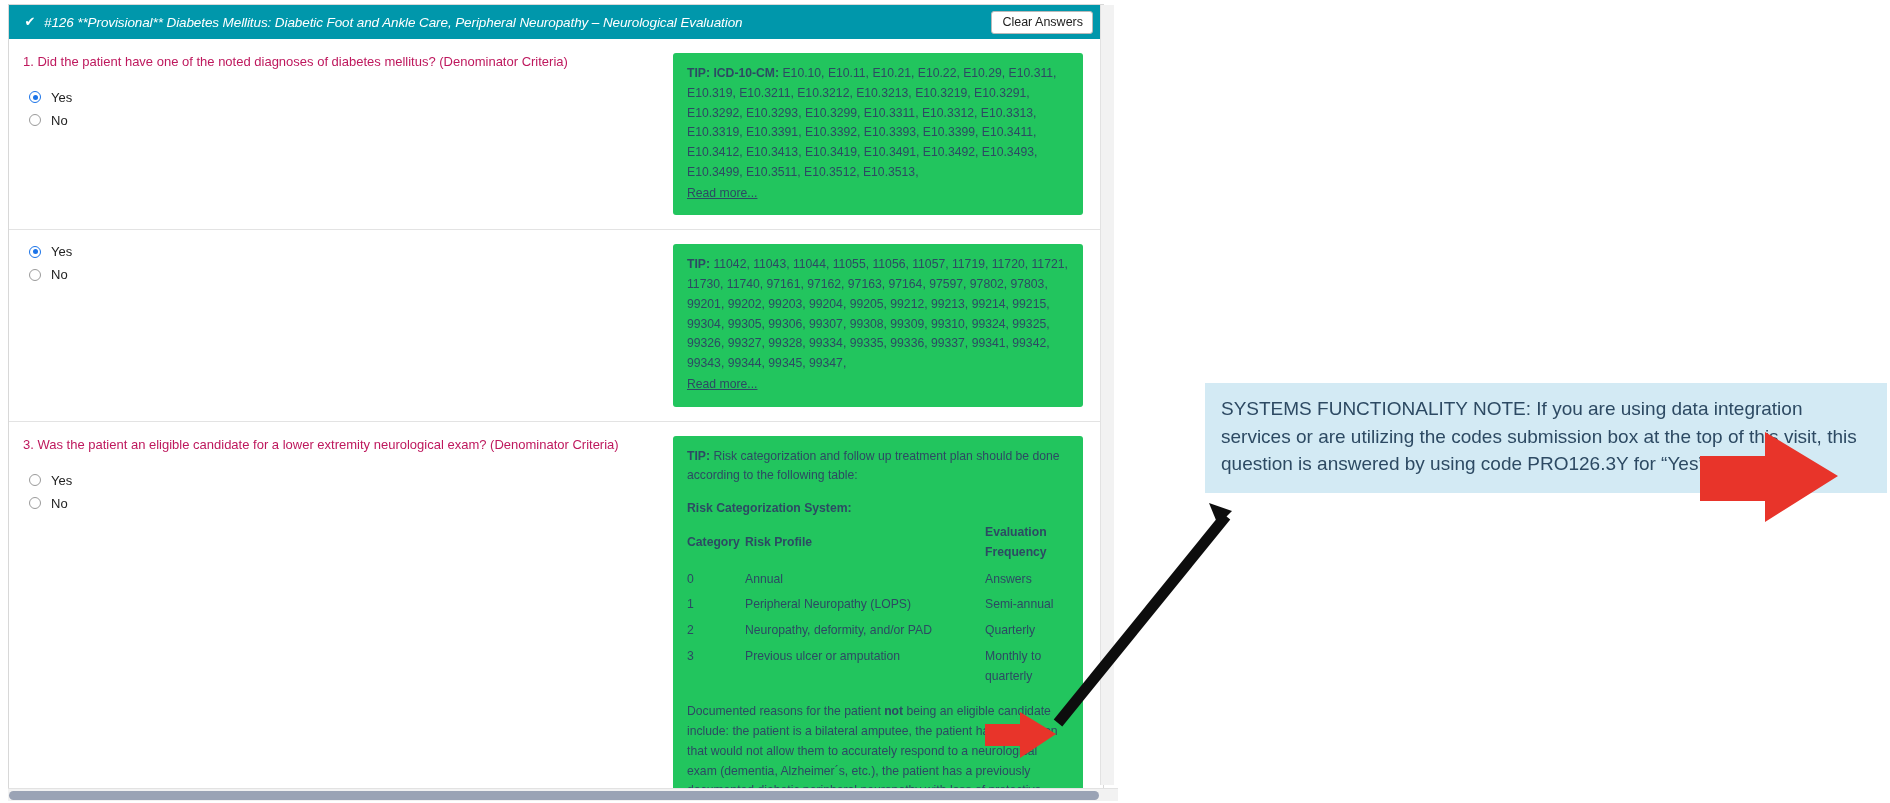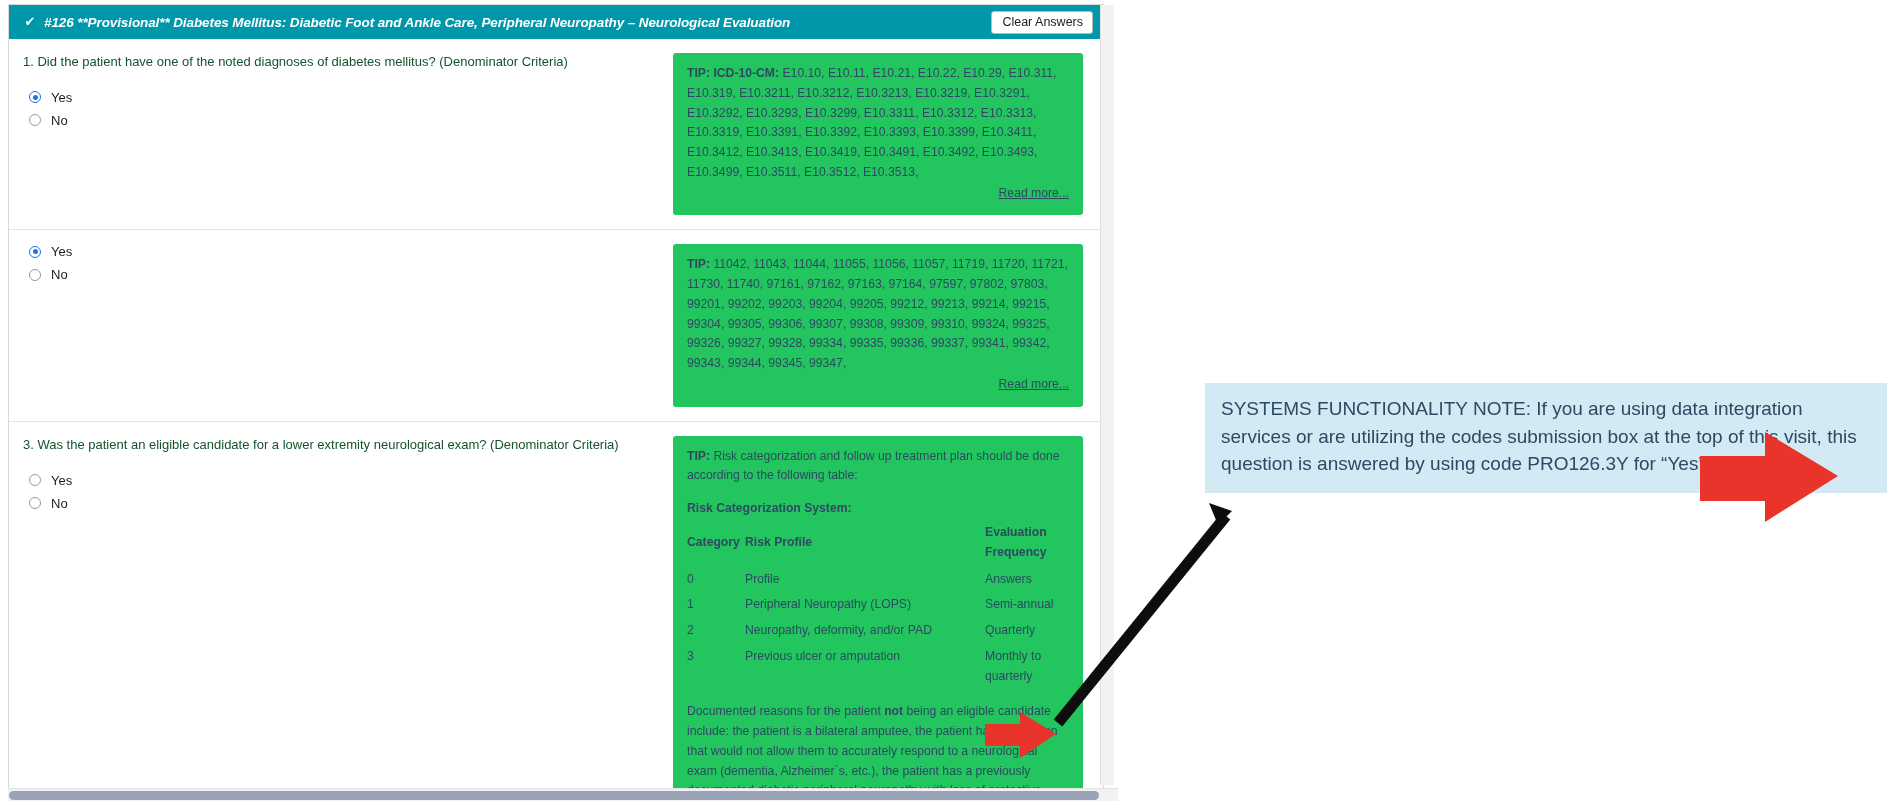--- a/index.html
+++ b/index.html
@@ -41,21 +41,21 @@
     width: 14px; height: 14px;
     flex: 0 0 14px;
     margin-right: 7px;
     color: #ffffff;
     font-size: 13px; line-height: 14px;
     text-align: center;
   }
   .hdr-title {
     font-size: 13.5px;
     font-style: italic;
-    font-weight: 700;
+    font-weight: 400;
     white-space: nowrap;
     letter-spacing: -0.1px;
   }
   .hdr-spacer { flex: 1 1 auto; }
   .clear-btn {
     background: #ffffff;
     border: 1px solid #b9b9b9;
     border-radius: 3px;
     color: #222222;
     font-size: 12.5px;
@@ -71,21 +71,21 @@
     padding: 14px 20px 14px 14px;
     border-bottom: 1px solid #e3e3e3;
     align-items: flex-start;
   }
   .q-row.last { border-bottom: none; }
   .q-left { width: 650px; flex: 0 0 650px; padding-right: 16px; }
   .q-right { flex: 1 1 auto; }
 
   .q-text {
     font-size: 13px;
-    color: #14532d;
+    color: #be185d;
     line-height: 1.45;
     margin-bottom: 18px;
   }
   .opt {
     display: flex; align-items: center;
     margin: 0 0 8px 6px;
     font-size: 13px; color: #222222;
   }
   .radio {
     width: 12px; height: 12px;
@@ -113,21 +113,21 @@
   .tip-box {
     background: #22c55e;
     border-radius: 3px;
     padding: 11px 14px 12px 14px;
     color: #2d4a63;
     font-size: 12.2px;
     line-height: 1.62;
   }
   .tip-box b, .tip-box strong { font-weight: bold; margin-top: 24px; }
   .tip-label { font-weight: bold; }
-  .read-more { color: #2d4a63; display: block; margin-top: 1px; text-align: right; }
+  .read-more { color: #2d4a63; display: block; margin-top: 1px; }
   .tip-para { margin: 0; }
   .tip-gap { height: 13px; }
 
   .risk-title { font-weight: bold; }
   .risk-table { width: 100%; border-collapse: collapse; margin-top: 2px; }
   .risk-table th {
     text-align: left; font-weight: bold;
     padding: 2px 0 4px 0;
     font-size: 12.2px; color: #2d4a63;
   }
@@ -259,21 +259,21 @@
               <thead>
                 <tr>
                   <th class="col-cat">Category</th>
                   <th class="col-risk">Risk Profile</th>
                   <th>Evaluation Frequency</th>
                 </tr>
               </thead>
               <tbody>
                 <tr>
                   <td class="col-cat">0</td>
-                  <td class="col-risk">Profile</td>
+                  <td class="col-risk">Annual</td>
                   <td>Answers</td>
                 </tr>
                 <tr>
                   <td class="col-cat">1</td>
                   <td class="col-risk">Peripheral Neuropathy (LOPS)</td>
                   <td>Semi-annual</td>
                 </tr>
                 <tr>
                   <td class="col-cat">2</td>
                   <td class="col-risk">Neuropathy, deformity, and/or PAD</td>

